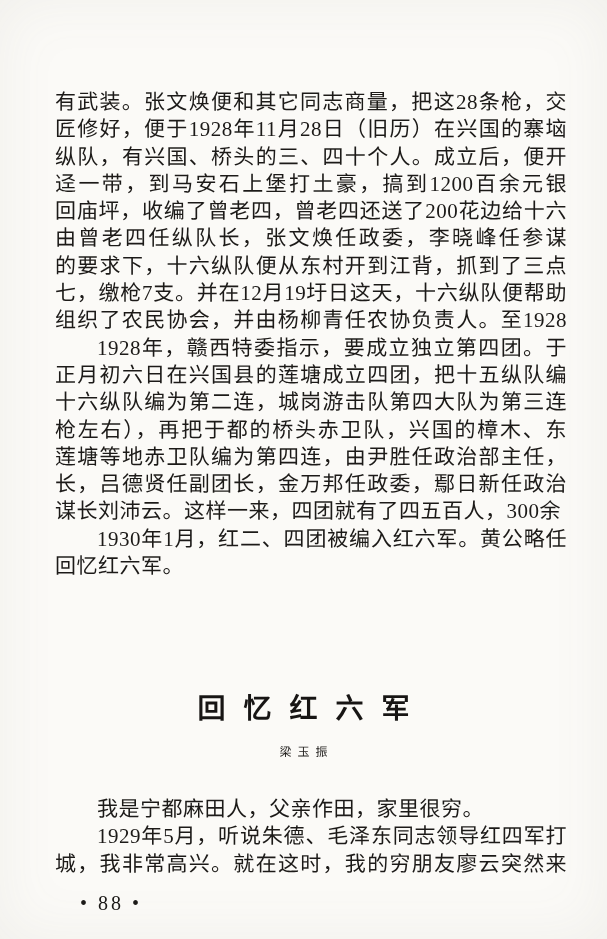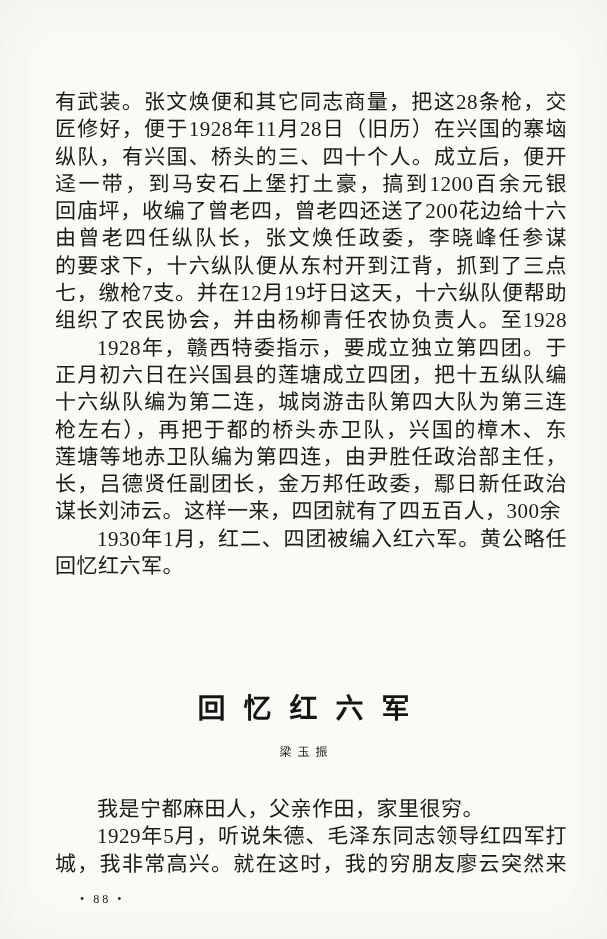--- a/index.html
+++ b/index.html
@@ -58,21 +58,21 @@
     text-align: center;
     font-size: 12px;
     letter-spacing: 6px;
     text-indent: 6px;
     color: #242220;
   }
   .page-number {
     position: absolute;
     top: 892px;
     left: 80px;
-    font-size: 12px;
+    font-size: 20px;
     letter-spacing: 3px;
     color: #1c1a18;
   }
 </style>
 </head>
 <body>
 
 <div class="page">
 
   <div class="textblock tb-continuation">

